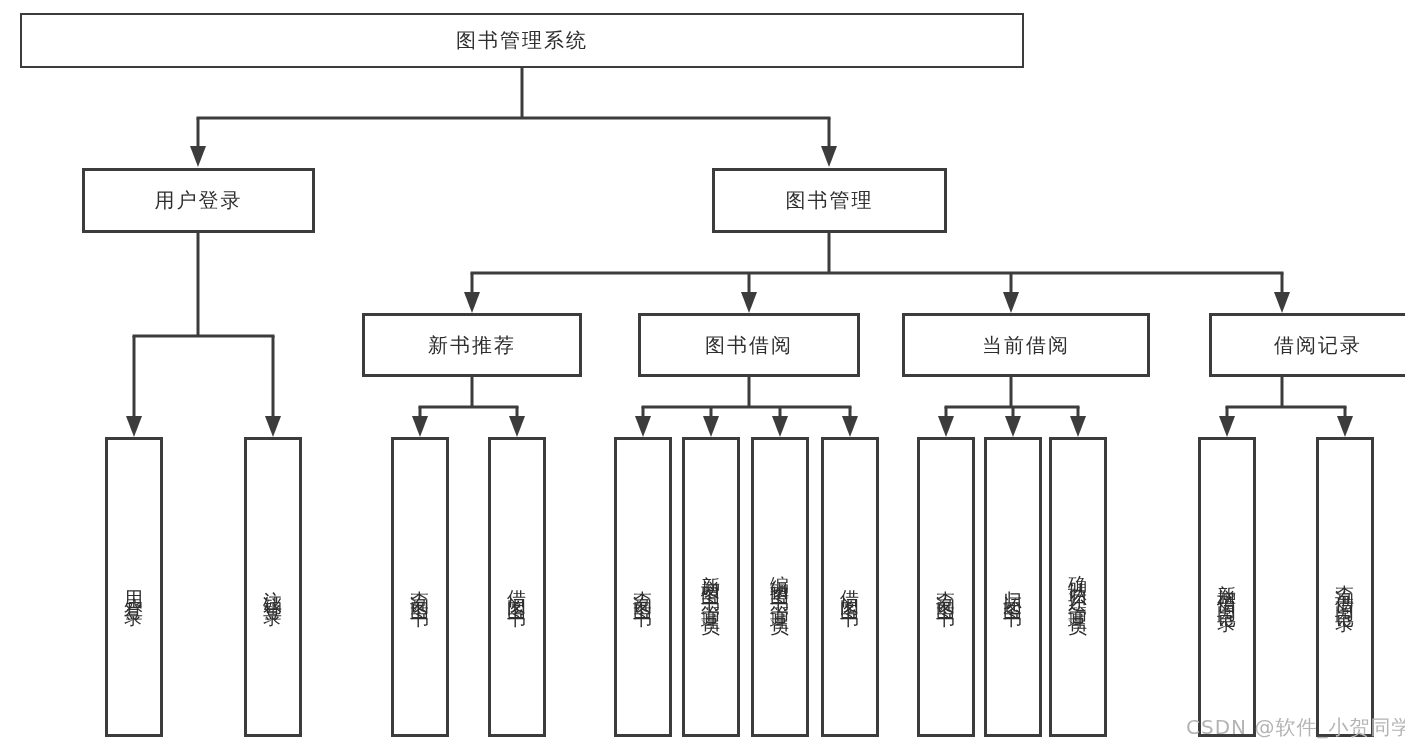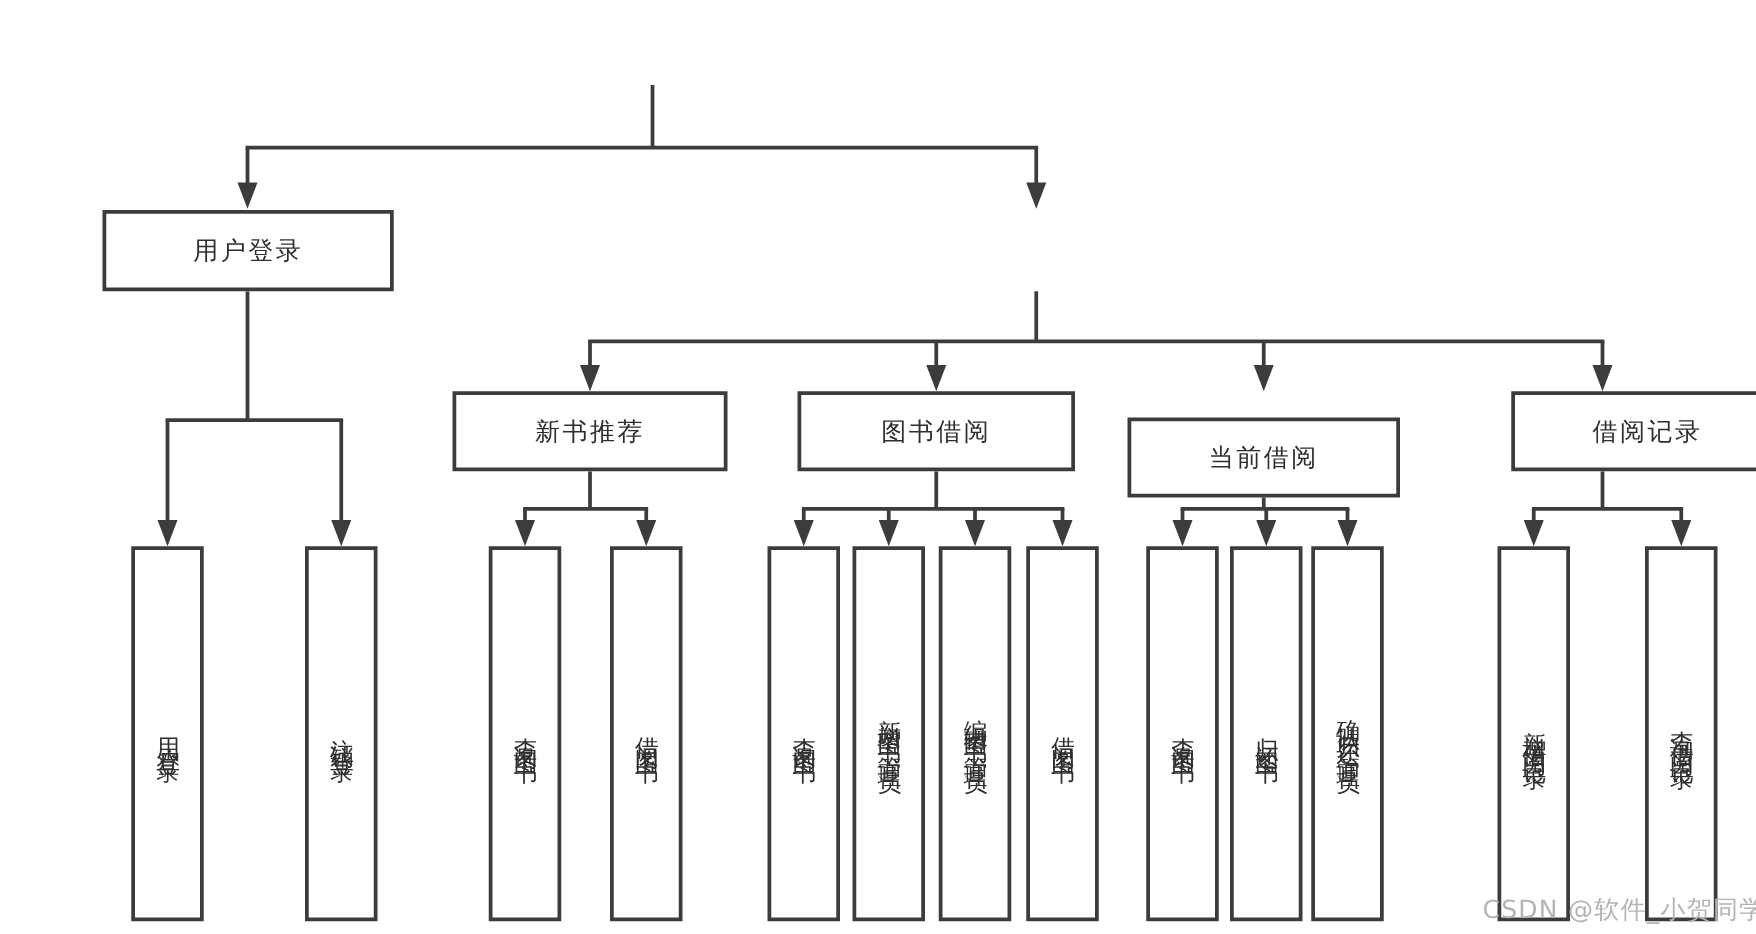--- a/index.html
+++ b/index.html
@@ -115,32 +115,38 @@
     <g>
       <line x1="1282" y1="377" x2="1282" y2="407"></line>
       <line x1="1225.5" y1="407" x2="1346.5" y2="407"></line>
       <line x1="1227" y1="407" x2="1227" y2="421"></line>
       <polygon points="1227,437 1219,416 1235,416"></polygon>
       <line x1="1345" y1="407" x2="1345" y2="421"></line>
       <polygon points="1345,437 1337,416 1353,416"></polygon>
     </g>
   </svg>
 
+  <div class="node root" style="left:20px;top:13px;width:1004px;height:55px;">
+    <span class="hlabel">图书管理系统</span>
+  </div>
 
   <div class="node" style="left:82px;top:168px;width:233px;height:65px;">
     <span class="hlabel">用户登录</span>
+  </div>
+  <div class="node" style="left:712px;top:168px;width:235px;height:65px;">
+    <span class="hlabel">图书管理</span>
   </div>
 
   <div class="node" style="left:638px;top:313px;width:222px;height:64px;">
     <span class="hlabel">图书借阅</span>
   </div>
   <div class="node" style="left:362px;top:313px;width:220px;height:64px;">
     <span class="hlabel">新书推荐</span>
   </div>
-  <div class="node" style="left:902px;top:313px;width:218px;height:64px;margin-top:21px;">
+  <div class="node" style="left:902px;top:313px;width:248px;height:64px;">
     <span class="hlabel">当前借阅</span>
   </div>
   <div class="node" style="left:1173px;top:313px;width:218px;height:64px;margin-left:36px;">
     <span class="hlabel">借阅记录</span>
   </div>
 
   <div class="node leaf" style="left:105px;top:437px;width:58px;height:300px;">
     <span class="vtext">用户登录</span>
   </div>
   <div class="node leaf" style="left:244px;top:437px;width:58px;height:300px;">

